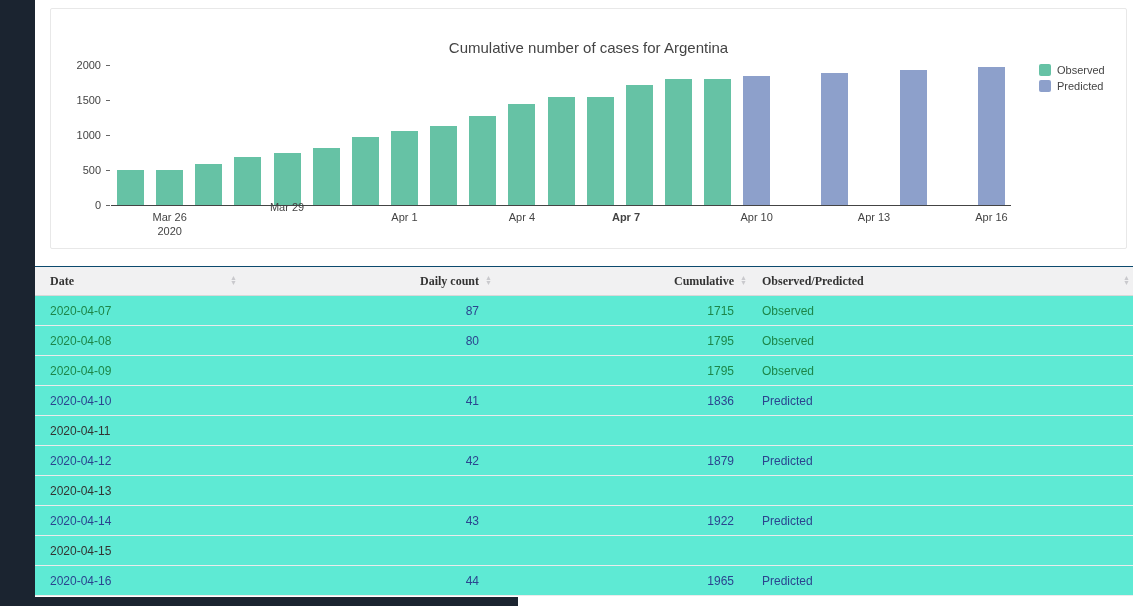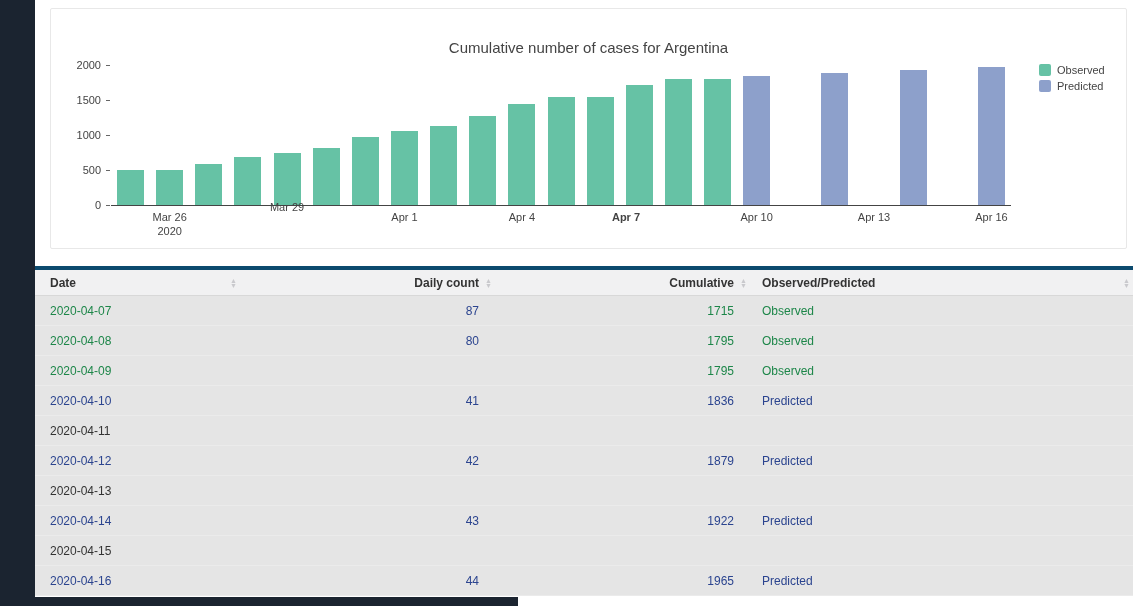--- a/index.html
+++ b/index.html
@@ -23,29 +23,29 @@
         text-align:center;line-height:14px;}
   .legend{position:absolute;left:988px;top:55px;}
   .legend-item{display:flex;align-items:center;margin-bottom:4px;cursor:pointer;}
   .legend-swatch{width:12px;height:12px;border-radius:2px;margin-right:6px;}
   .legend-label{font-size:11px;color:#444;}
 
   
   .table{position:absolute;left:0;top:266px;width:1098px;}
   .thead,.trow{display:grid;grid-template-columns:190px 255px 255px 1fr;height:30px;
         align-items:center;padding-left:15px;box-sizing:border-box;width:1098px;}
-  .thead{background:#f1f1f2;border-top:4px solid #0c4a6e;border-bottom:1px solid #d8d8d8;
-        font-weight:bold;font-size:12px;color:#333;}
+  .thead{background:#f1f1f2;border-top:1px solid #0c4a6e;border-bottom:1px solid #d8d8d8;
+        font-weight:bold;font-size:12px;color:#333;font-family:Liberation Serif, serif;}
   .th{position:relative;display:flex;align-items:center;height:100%;padding-right:16px;
         box-sizing:border-box;cursor:pointer;}
   .th.right{justify-content:flex-end;}
   .th.left4{padding-left:12px;}
   .sort-icon{position:absolute;right:3px;top:50%;transform:translateY(-50%);
         display:flex;flex-direction:column;color:#c9c9cd;font-size:7px;line-height:5px;}
-  .trow{border-bottom:1px solid #ebebeb;font-size:12px;background:#e5e5e5;}
+  .trow{border-bottom:1px solid #ebebeb;font-size:12px;background:#5eead4;}
   .td{padding-right:16px;box-sizing:border-box;white-space:nowrap;}
   .td.right{text-align:right;}
   .td.col4{padding-left:12px;padding-right:0;}
   .text-green{color:#1d8649;}
   .text-blue{color:#2b448f;}
   .text-dark{color:#333;}
   .dark-band{position:absolute;left:0;top:331px;width:483px;height:10px;background:#1b2430;}
 </style>
 </head>
 <body>

